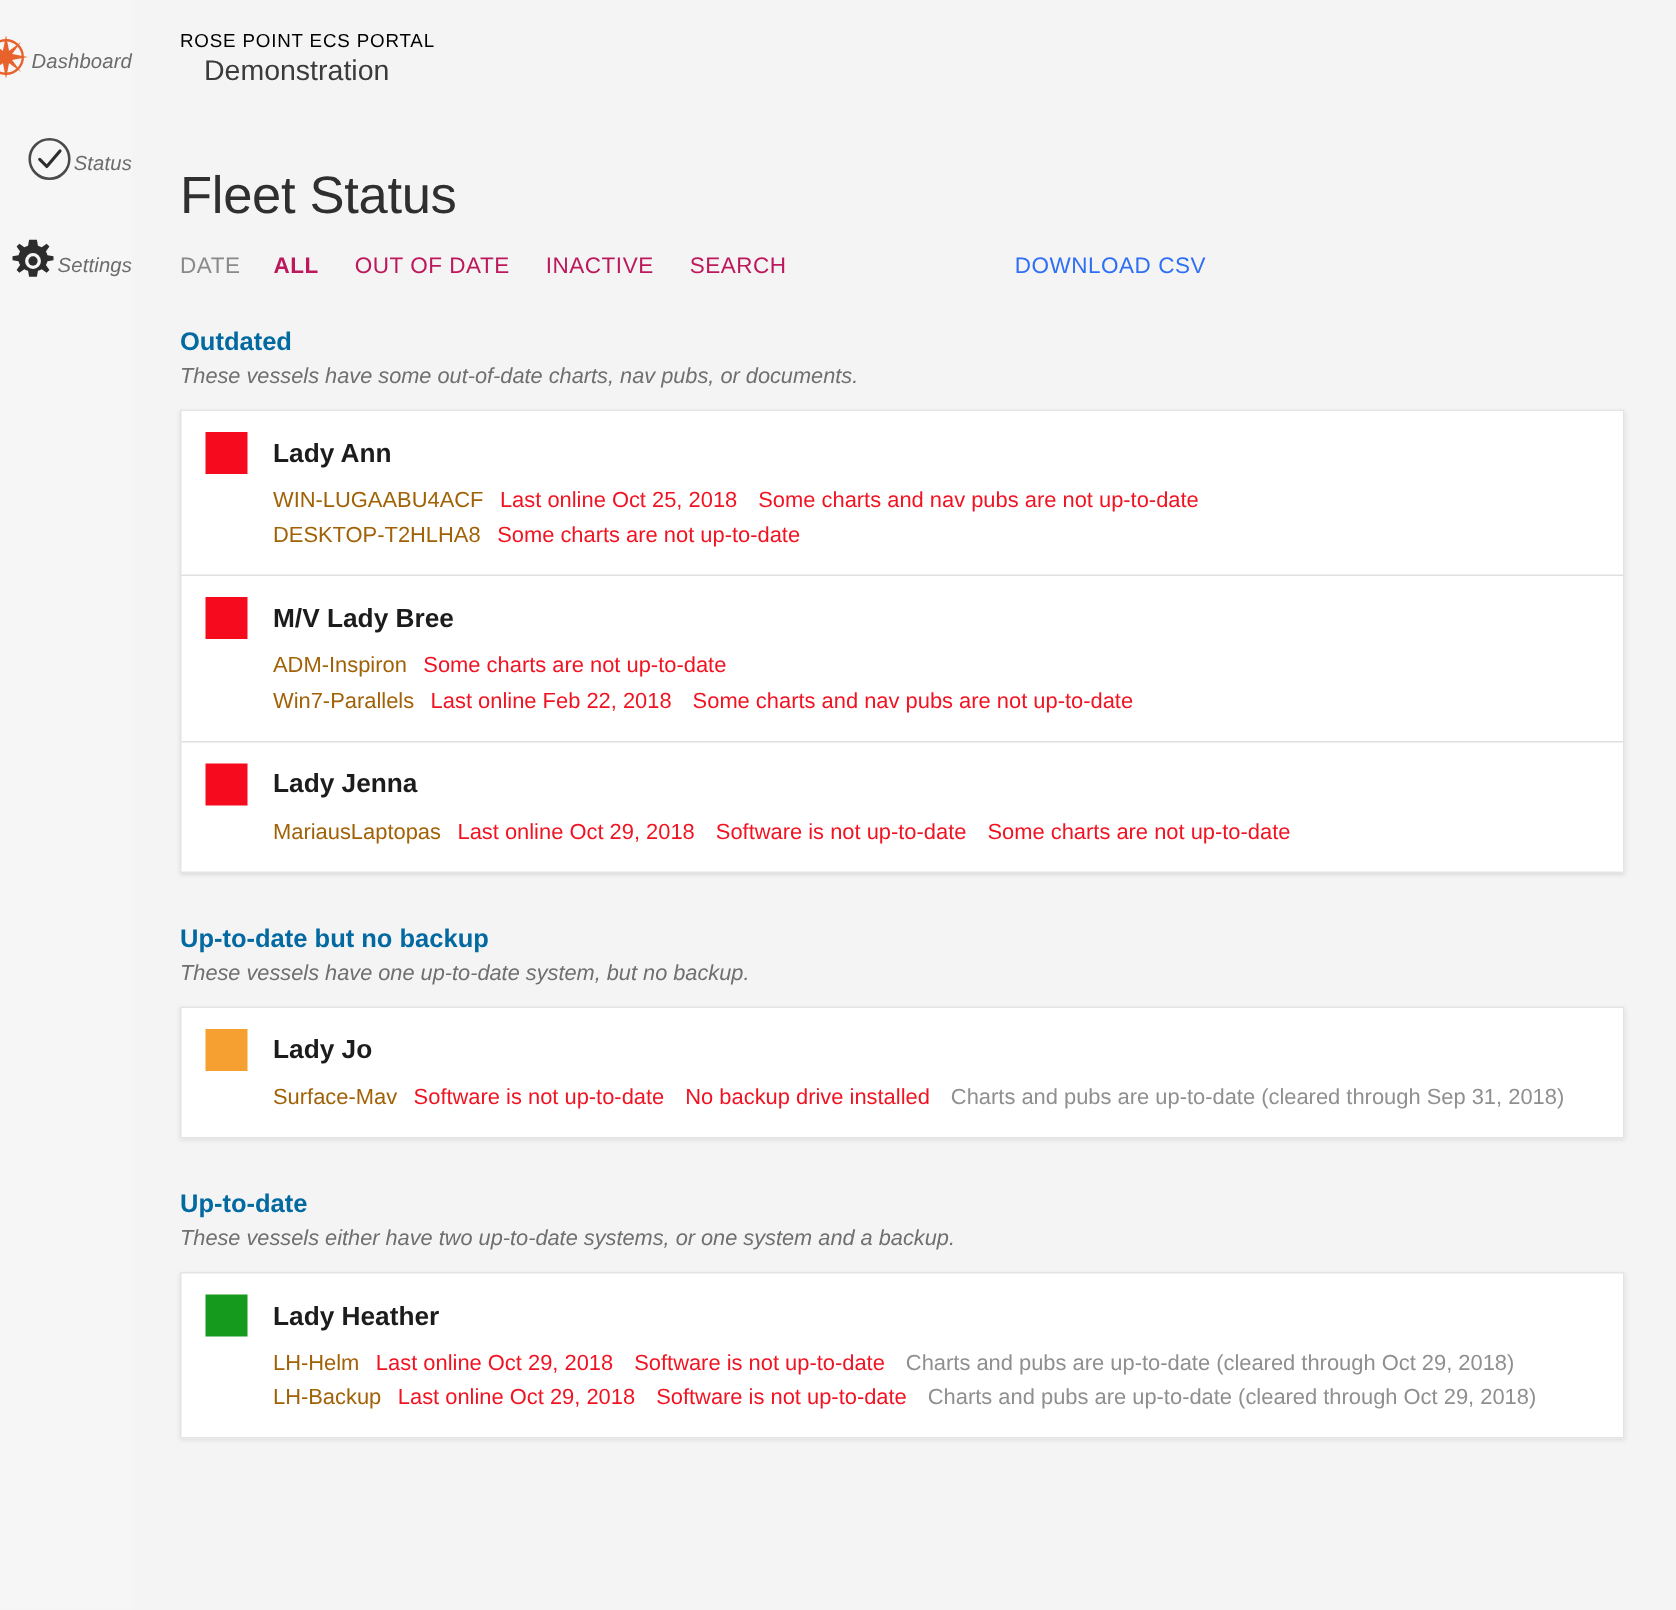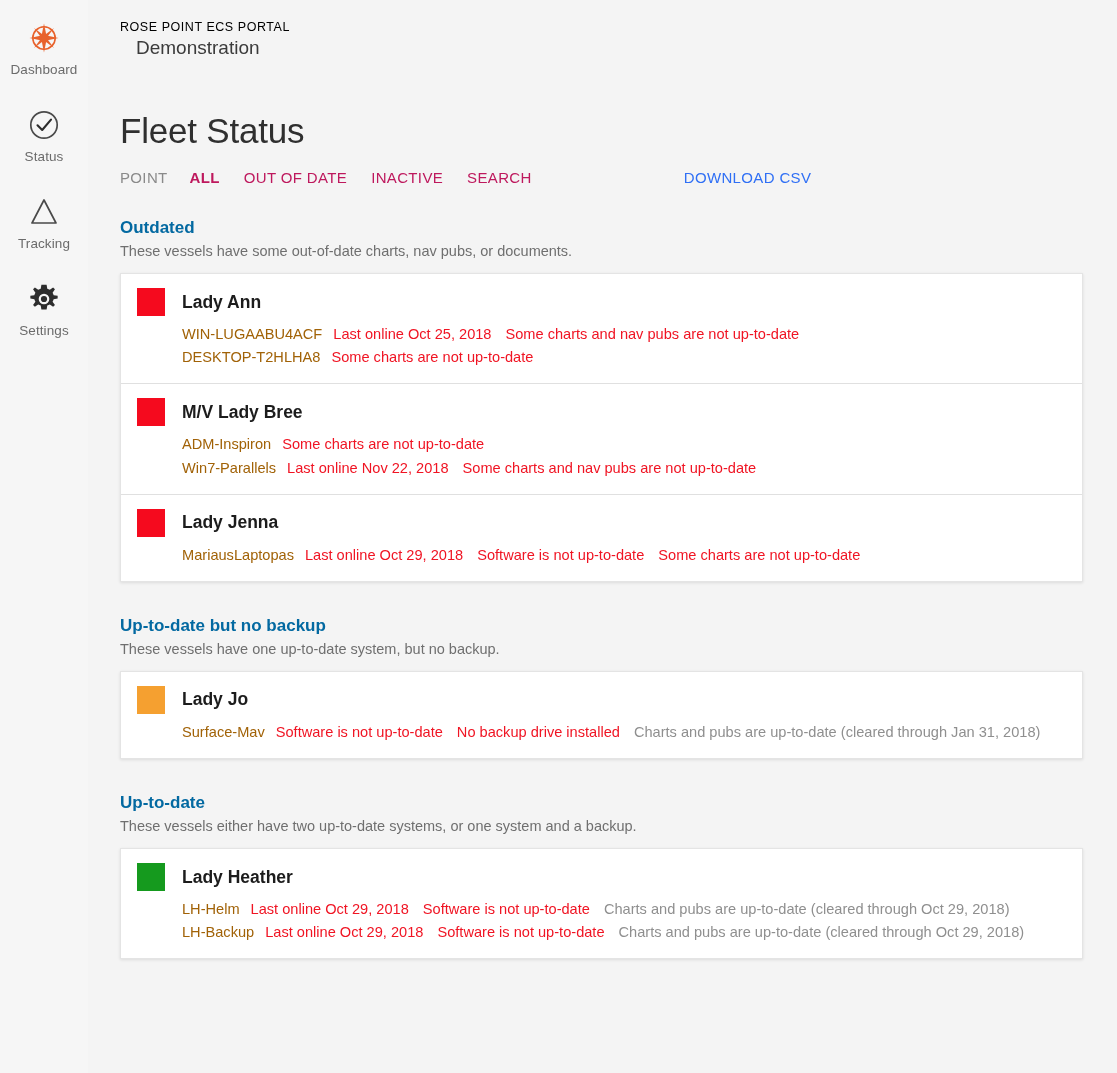--- a/index.html
+++ b/index.html
@@ -23,26 +23,27 @@
   
   .sidebar {
     width: 88px;
     flex: 0 0 88px;
     background: #f6f6f6;
     padding-top: 18px;
     box-sizing: border-box;
   }
   .nav-item {
     display: flex;
-    flex-direction: column;
+    flex-direction: row;
     align-items: center;
     justify-content: flex-end;
     margin-bottom: 28px;
     cursor: pointer;
     user-select: none;
+    font-style: italic;
   }
   .nav-icon {
     height: 40px;
     display: flex;
     align-items: center;
     justify-content: center;
   }
   .nav-label {
     margin-top: 4px;
     font-size: 13.5px;
@@ -117,20 +118,21 @@
   .section-title {
     font-size: 17px;
     font-weight: bold;
     color: #0369a1;
     margin: 0;
   }
   .section-desc {
     font-size: 14.5px;
     color: #6f6f6f;
     margin-top: 5px;
+    font-style: italic;
   }
 
   .panel {
     margin-top: 14px;
     background: #ffffff;
     border: 1px solid #e4e4e4;
     box-shadow: 0 1px 3px rgba(0,0,0,.10);
   }
   .vessel {
     padding: 14px 8px 14px 16px;
@@ -205,28 +207,20 @@
           <svg width="32" height="32" viewBox="0 0 32 32">
       <circle cx="16" cy="16" r="13.2" fill="none" stroke="#4a4a4a" stroke-width="1.7"></circle>
       <path d="M9.5 16.3 L14.2 21 L23 10.6" fill="none" stroke="#2d2d2d" stroke-width="2.1" stroke-linecap="round" stroke-linejoin="round"></path>
     </svg>
         </span>
         <span class="nav-label">Status</span>
       </div>
       <div class="nav-item">
         <span class="nav-icon">
           <svg width="32" height="32" viewBox="0 0 32 32">
-      <path d="M16 4 L28 27 L4 27 Z" fill="none" stroke="#4a4a4a" stroke-width="1.7" stroke-linejoin="round"></path>
-    </svg>
-        </span>
-        <span class="nav-label">Tracking</span>
-      </div>
-      <div class="nav-item">
-        <span class="nav-icon">
-          <svg width="32" height="32" viewBox="0 0 32 32">
       <g fill="#2d2d2d">
         <path d="M16 1.8 l2.6 0 0.7 4.0 a10.6 10.6 0 0 1 2.5 1.05 l3.3-2.35 1.85 1.85 -2.35 3.3
                  a10.6 10.6 0 0 1 1.05 2.5 l4.0 0.7 0 2.6 -4.0 0.7 a10.6 10.6 0 0 1 -1.05 2.5
                  l2.35 3.3 -1.85 1.85 -3.3-2.35 a10.6 10.6 0 0 1 -2.5 1.05 l-0.7 4.0 -2.6 0
                  -2.6 0 -0.7-4.0 a10.6 10.6 0 0 1 -2.5-1.05 l-3.3 2.35 -1.85-1.85 2.35-3.3
                  a10.6 10.6 0 0 1 -1.05-2.5 l-4.0-0.7 0-2.6 4.0-0.7 a10.6 10.6 0 0 1 1.05-2.5
                  l-2.35-3.3 1.85-1.85 3.3 2.35 a10.6 10.6 0 0 1 2.5-1.05 l0.7-4.0 z"></path>
       </g>
       <circle cx="16" cy="16" r="5.3" fill="#f6f6f6"></circle>
       <circle cx="16" cy="16" r="3.1" fill="#2d2d2d"></circle>
@@ -237,21 +231,21 @@
     </nav>
 
   <main class="main">
 
     <div class="brand">ROSE POINT ECS PORTAL</div>
     <div class="account">Demonstration</div>
 
     <h1 class="page-title">Fleet Status</h1>
 
     <div class="filterbar">
-      <span class="filter-label">POINT</span>
+      <span class="filter-label">DATE</span>
       <span id="filter-links" style="display:flex;align-items:baseline;">
           <a class="filter-link active">ALL</a>
           <a class="filter-link">OUT OF DATE</a>
           <a class="filter-link">INACTIVE</a>
           <a class="filter-link">SEARCH</a>
         </span>
       <a class="download-link">DOWNLOAD CSV</a>
     </div>
 
     <div id="sections">
@@ -269,21 +263,21 @@
                 <div class="system-row"><span class="host">DESKTOP-T2HLHA8</span><span class="st bad">Some charts are not up-to-date</span></div>
               </div>
             </div>
             <div class="vessel">
               <div class="vessel-head">
                 <span class="badge" style="background: rgb(245, 10, 30);"></span>
                 <span class="vessel-name">M/V Lady Bree</span>
               </div>
               <div class="systems">
                 <div class="system-row"><span class="host">ADM-Inspiron</span><span class="st bad">Some charts are not up-to-date</span></div>
-                <div class="system-row"><span class="host">Win7-Parallels</span><span class="st bad">Last online Nov 22, 2018</span><span class="st bad">Some charts and nav pubs are not up-to-date</span></div>
+                <div class="system-row"><span class="host">Win7-Parallels</span><span class="st bad">Last online Feb 22, 2018</span><span class="st bad">Some charts and nav pubs are not up-to-date</span></div>
               </div>
             </div>
             <div class="vessel">
               <div class="vessel-head">
                 <span class="badge" style="background: rgb(245, 10, 30);"></span>
                 <span class="vessel-name">Lady Jenna</span>
               </div>
               <div class="systems">
                 <div class="system-row"><span class="host">MariausLaptopas</span><span class="st bad">Last online Oct 29, 2018</span><span class="st bad">Software is not up-to-date</span><span class="st bad">Some charts are not up-to-date</span></div>
               </div>
@@ -293,21 +287,21 @@
         <section class="section">
           <h2 class="section-title">Up-to-date but no backup</h2>
           <div class="section-desc">These vessels have one up-to-date system, but no backup.</div>
           <div class="panel">
             <div class="vessel">
               <div class="vessel-head">
                 <span class="badge" style="background: rgb(245, 160, 48);"></span>
                 <span class="vessel-name">Lady Jo</span>
               </div>
               <div class="systems">
-                <div class="system-row"><span class="host">Surface-Mav</span><span class="st bad">Software is not up-to-date</span><span class="st bad">No backup drive installed</span><span class="st muted">Charts and pubs are up-to-date (cleared through Jan 31, 2018)</span></div>
+                <div class="system-row"><span class="host">Surface-Mav</span><span class="st bad">Software is not up-to-date</span><span class="st bad">No backup drive installed</span><span class="st muted">Charts and pubs are up-to-date (cleared through Sep 31, 2018)</span></div>
               </div>
             </div>
           </div>
         </section>
         <section class="section">
           <h2 class="section-title">Up-to-date</h2>
           <div class="section-desc">These vessels either have two up-to-date systems, or one system and a backup.</div>
           <div class="panel">
             <div class="vessel">
               <div class="vessel-head">

